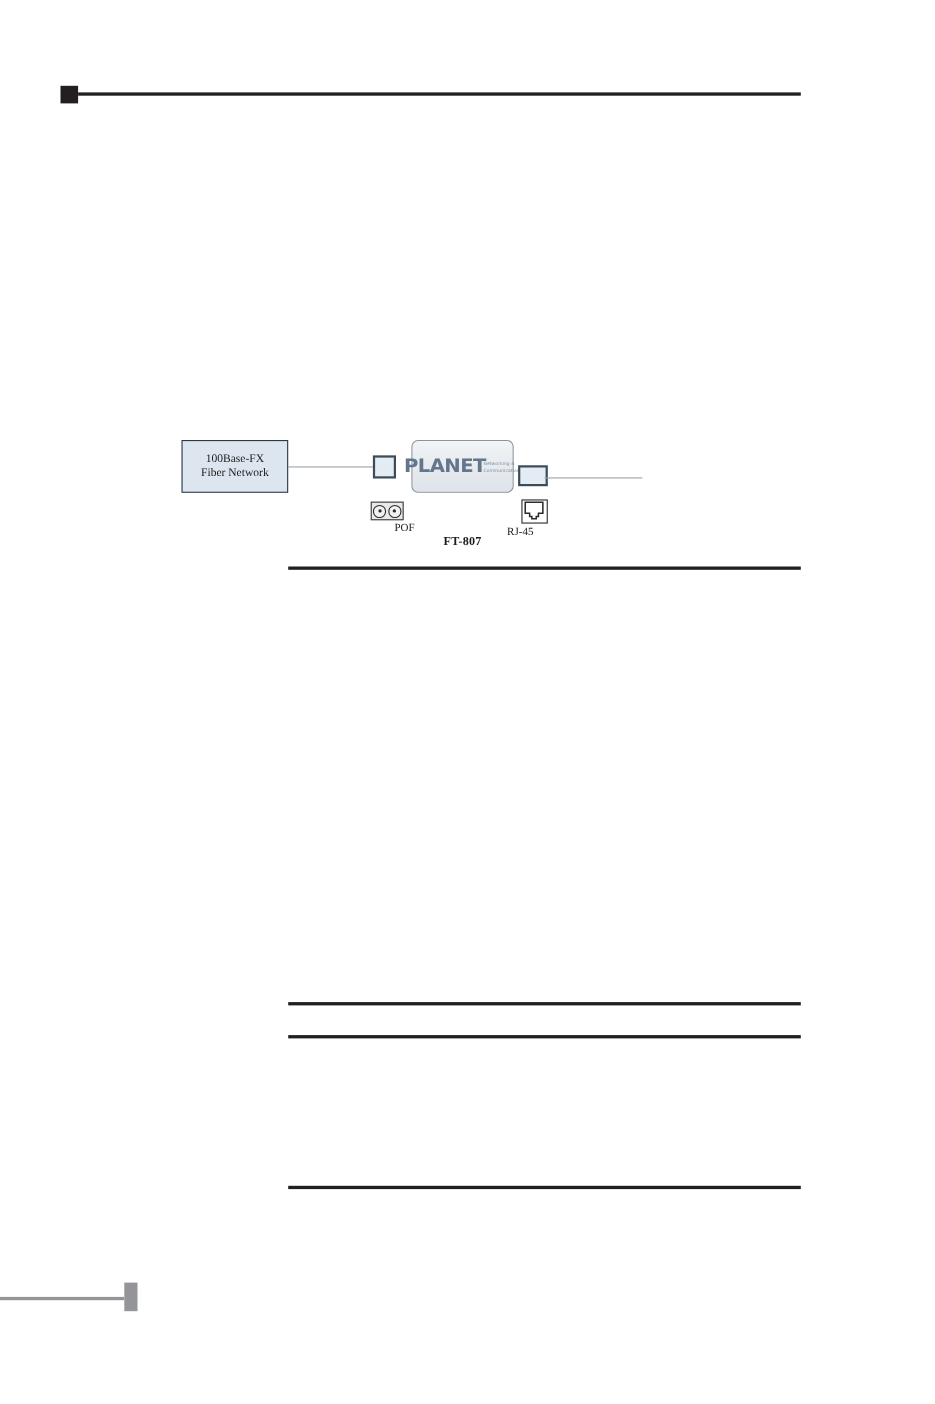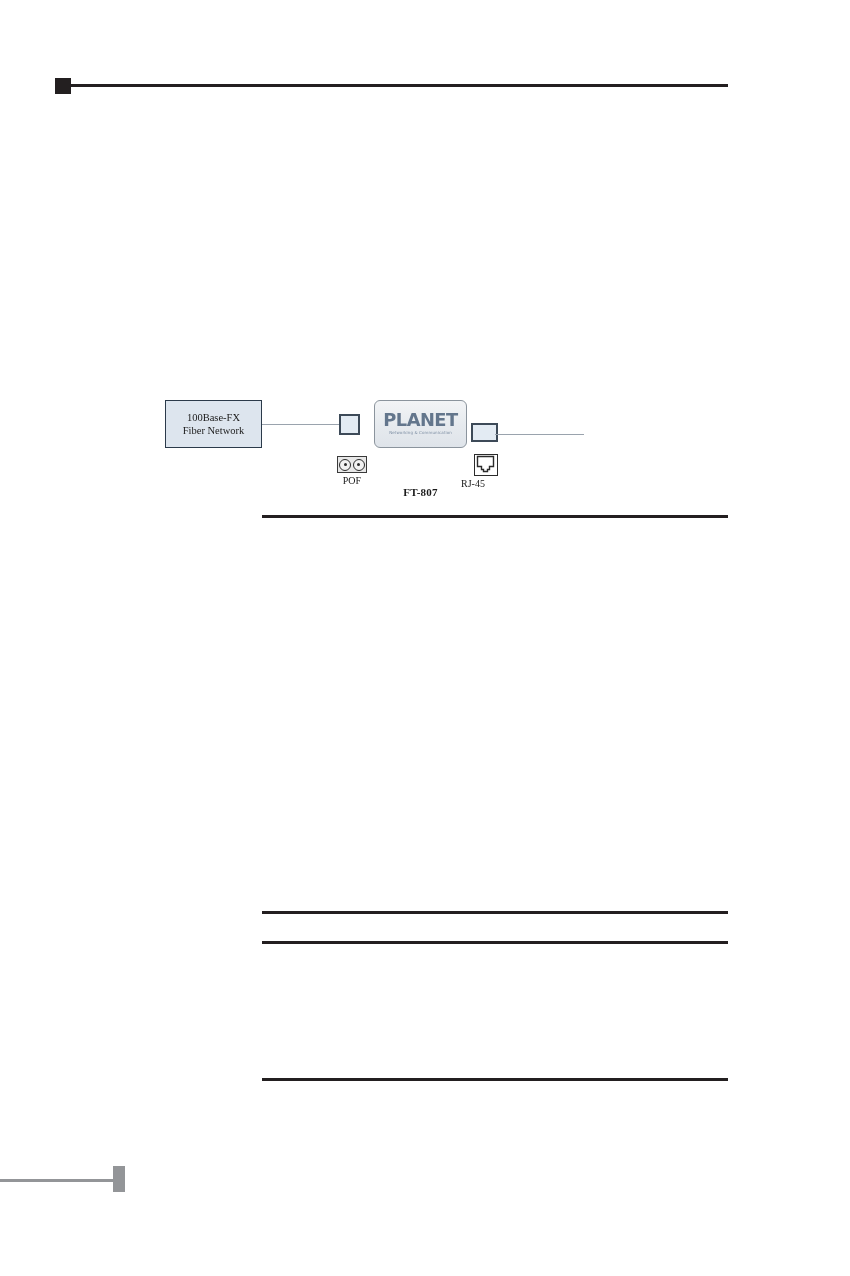--- a/index.html
+++ b/index.html
@@ -114,21 +114,21 @@
     position: absolute;
     left: 374px;
     top: 8px;
     width: 93px;
     height: 48px;
     box-sizing: border-box;
     background: linear-gradient(180deg, #f2f4f6 0%, #e6eaee 55%, #dfe4ea 100%);
     border: 1.5px solid #8b949d;
     border-radius: 6px;
     display: flex;
-    flex-direction: column;
+    flex-direction: row;
     justify-content: center;
     align-items: center;
   }
   #brand-logo {
     font-family: "DejaVu Sans", sans-serif;
     font-weight: bold;
     font-size: 17px;
     letter-spacing: -0.5px;
     color: #63768c;
     line-height: 17px;
@@ -186,21 +186,21 @@
     height: 3.5px;
     margin: -1.75px 0 0 -1.75px;
     border-radius: 50%;
     background: #2b2b2b;
   }
   #pof-label {
     position: absolute;
     left: 327px;
     top: 83px;
     width: 50px;
-    text-align: center;
+    text-align: right;
     font-size: 10px;
     color: #1b1b1b;
   }
 
   
   #rj45-connector {
     position: absolute;
     left: 474px;
     top: 62px;
     width: 24px;

